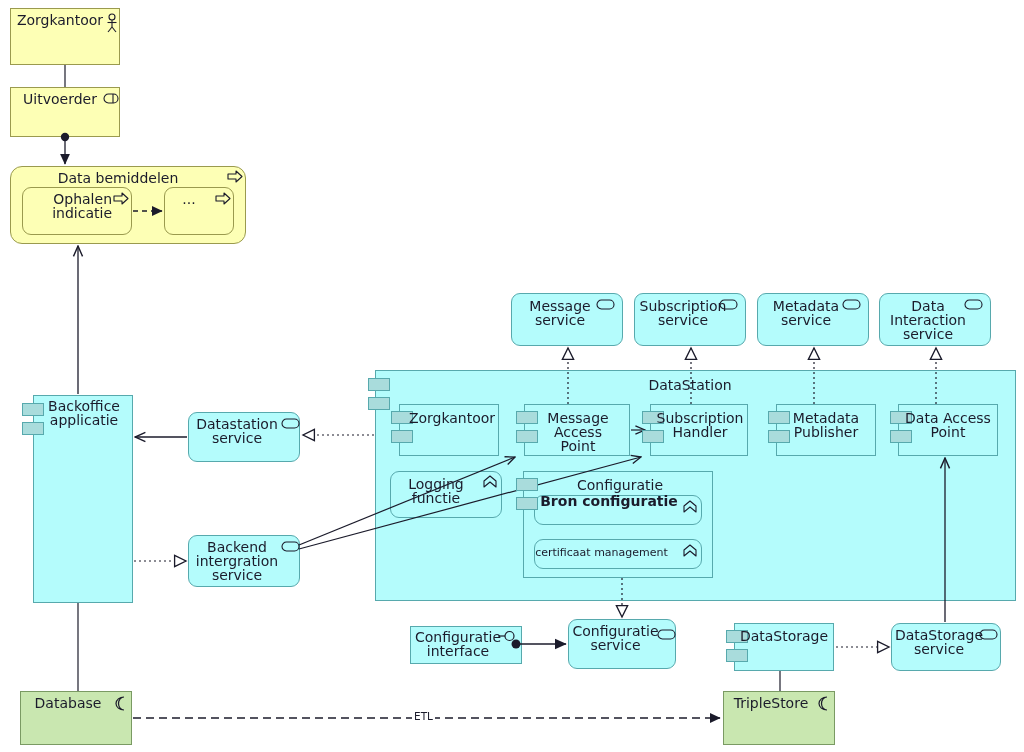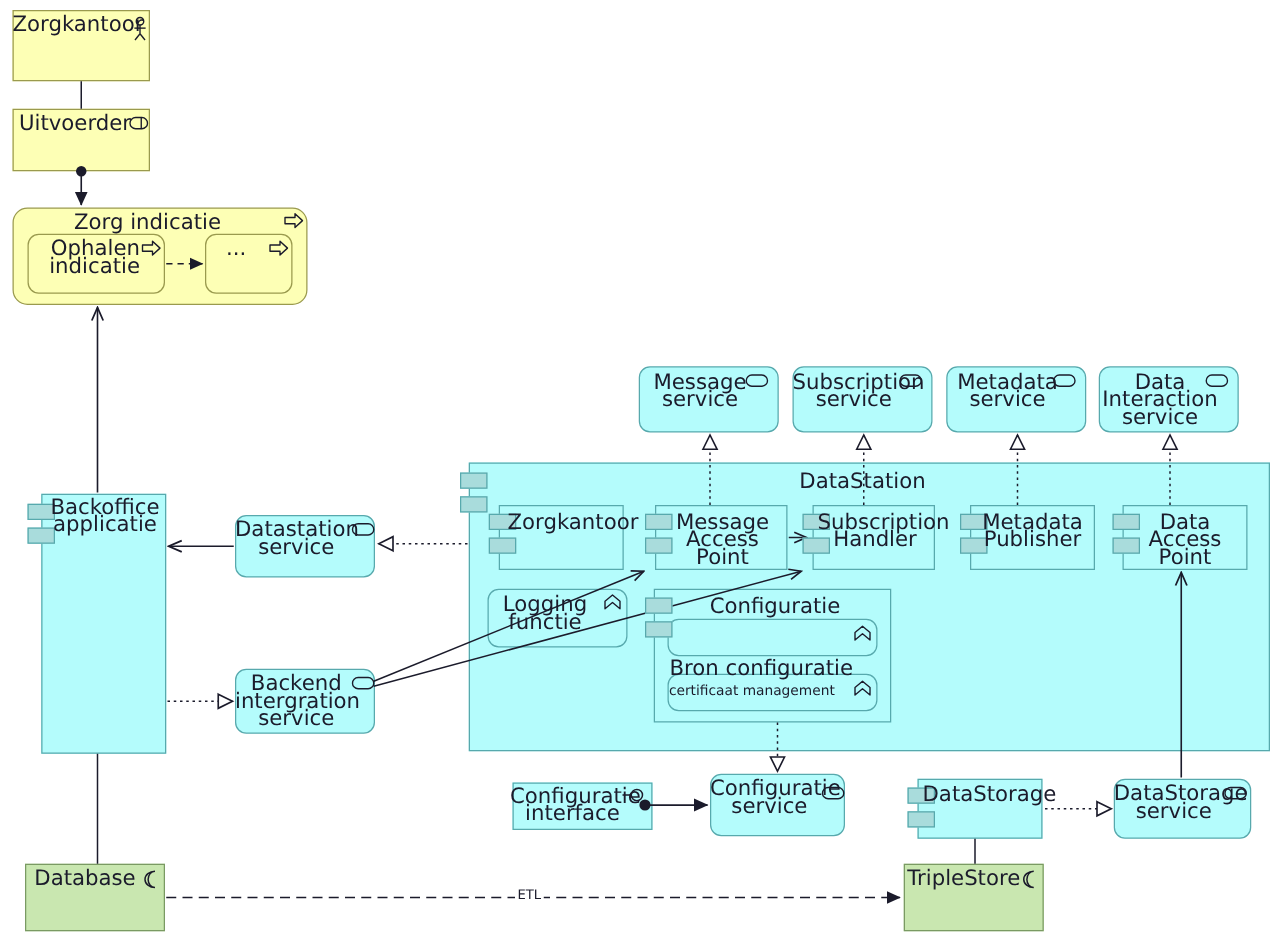--- a/index.html
+++ b/index.html
@@ -37,21 +37,21 @@
   .node.yellow { background: #fdffb5; border-color: #9a9a4e; }
   .node.cyan   { background: #b4fcfc; border-color: #57a9ad; }
   .node.green  { background: #c9e7b0; border-color: #7a9a63; }
   .node.rounded { border-radius: 9px; }
   .node.bigrounded { border-radius: 12px; }
 
   .nodelabel {
     position: absolute;
     box-sizing: border-box;
     text-align: center;
-    font-size: 17px;
+    font-size: 14px;
     color: #1b1b2b;
     line-height: 14px;
     z-index: 4;
     pointer-events: none;
     white-space: pre-line;
   }
   .nodelabel.small { font-size: 11px; }
 
   .ear {
     position: absolute;
@@ -77,21 +77,21 @@
 
 <div id="canvas">
 
   <div class="node yellow" style="left:10px; top:8px; width:110px; height:57px;"></div>
   <div class="nodelabel" style="left:10px; top:13px; width:100px;">Zorgkantoor</div>
 
   <div class="node yellow" style="left:10px; top:87px; width:110px; height:50px;"></div>
   <div class="nodelabel" style="left:10px; top:92px; width:100px;text-align:center;">Uitvoerder</div>
 
   <div class="node yellow bigrounded" style="left:10px; top:166px; width:236px; height:78px;"></div>
-  <div class="nodelabel" style="left:12px; top:171px; width:212px;">Zorg indicatie</div>
+  <div class="nodelabel" style="left:12px; top:171px; width:212px;">Data bemiddelen</div>
 
   <div class="node yellow rounded" style="left:22px; top:187px; width:110px; height:48px;"></div>
   <div class="nodelabel" style="left:22px; top:192px; width:90px;text-align:right;">Ophalen
 indicatie</div>
 
   <div class="node yellow rounded" style="left:164px; top:187px; width:70px; height:48px;"></div>
   <div class="nodelabel" style="left:164px; top:192px; width:50px;">...</div>
 
   <div class="node cyan" style="left:33px; top:395px; width:100px; height:208px;"></div>
   <div class="ear" style="left:22px; top:403px;"></div>
@@ -162,21 +162,21 @@
   <div class="node cyan rounded" style="left:390px; top:471px; width:112px; height:47px;"></div>
   <div class="nodelabel" style="left:390px; top:477px; width:92px;">Logging
 functie</div>
 
   <div class="node cyan" style="left:523px; top:471px; width:190px; height:107px;"></div>
   <div class="ear" style="left:516px; top:478px;"></div>
   <div class="ear" style="left:516px; top:497px;"></div>
   <div class="nodelabel" style="left:530px; top:478px; width:180px;">Configuratie</div>
 
   <div class="node cyan rounded" style="left:534px; top:495px; width:168px; height:30px;"></div>
-  <div class="nodelabel" style="left:534px; top:528px; width:150px;">Bron configuratie</div>
+  <div class="nodelabel" style="left:534px; top:494px; width:150px;font-weight:bold;">Bron configuratie</div>
 
   <div class="node cyan rounded" style="left:534px; top:539px; width:168px; height:30px;"></div>
   <div class="nodelabel small" style="left:534px; top:546px; width:135px;">certificaat management</div>
 
   <div class="node cyan" style="left:410px; top:626px; width:112px; height:38px;"></div>
   <div class="nodelabel" style="left:408px; top:630px; width:100px;">Configuratie
 interface</div>
 
   <div class="node cyan rounded" style="left:568px; top:619px; width:108px; height:50px;"></div>
   <div class="nodelabel" style="left:568px; top:624px; width:95px;">Configuratie

